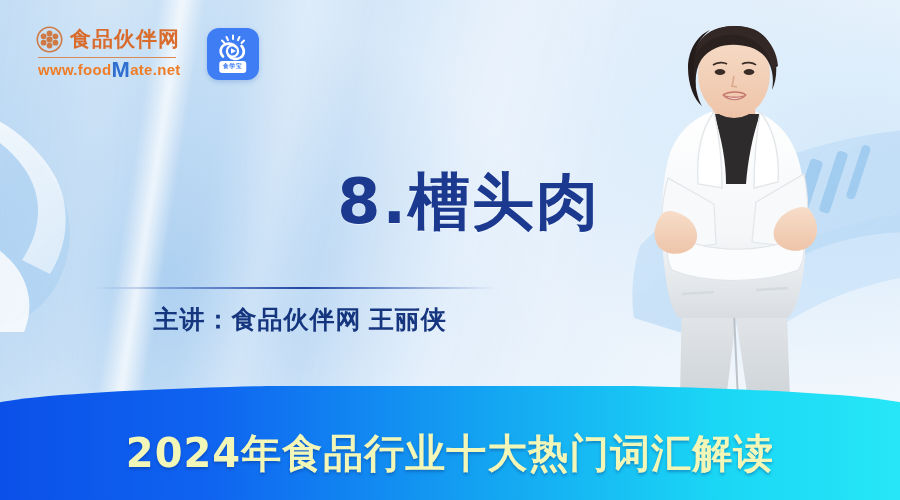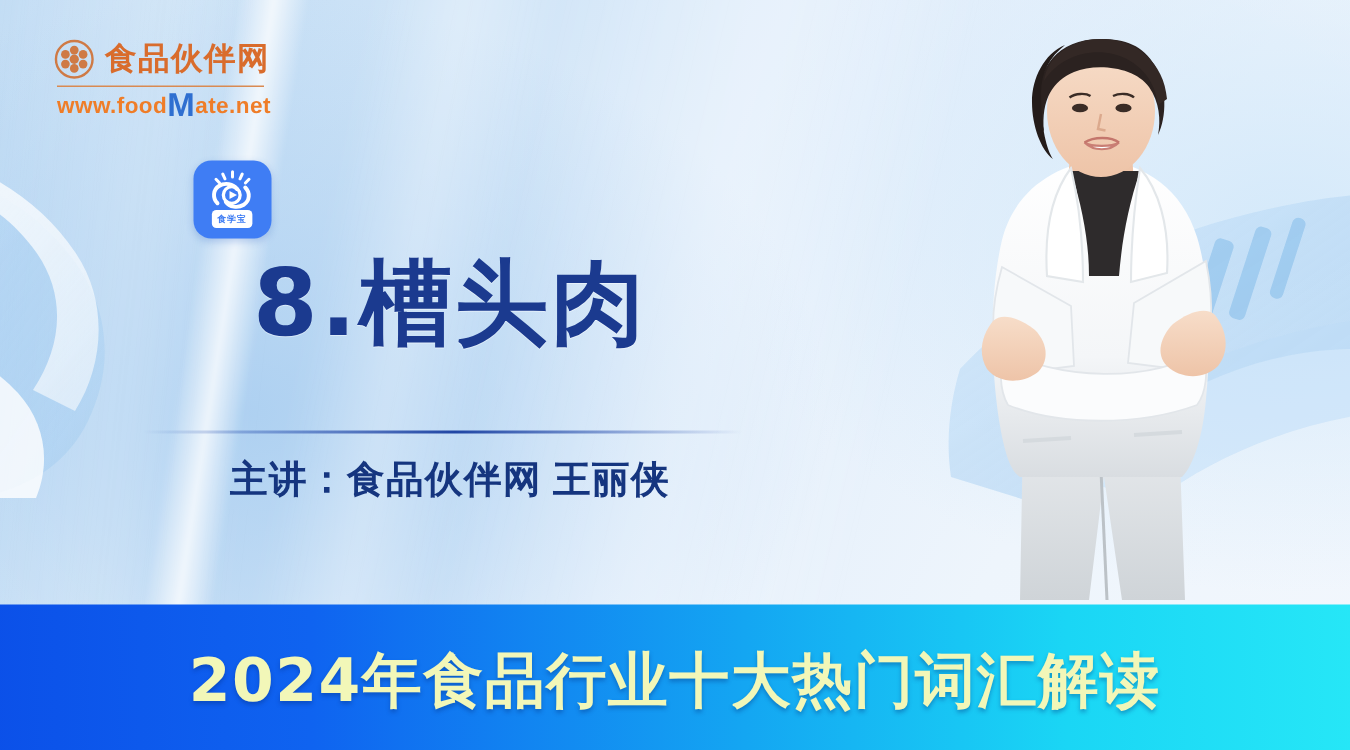--- a/index.html
+++ b/index.html
@@ -32,21 +32,21 @@
     transform:rotate(13deg);filter:blur(14px);}
   .vign{position:absolute;inset:0;pointer-events:none;
     background:radial-gradient(ellipse 120% 120% at 55% 45%,rgba(255,255,255,0) 45%,rgba(255,255,255,.35) 100%);}
 
   
   .ribbon{position:absolute;pointer-events:none;}
   .ribbon.left{left:-74px;top:96px;width:210px;height:236px;opacity:.95;}
   .ribbon.right{left:600px;top:96px;width:330px;height:250px;opacity:.95;}
 
   
-  .logos{position:absolute;left:36px;top:26px;display:flex;align-items:flex-end;gap:26px;flex-direction:column;}
+  .logos{position:absolute;left:36px;top:26px;display:flex;align-items:center;gap:26px;}
   .fm-logo{display:flex;flex-direction:column;align-items:flex-start;}
   .fm-row{display:flex;align-items:center;gap:7px;}
   .fm-mark{width:27px;height:27px;flex:0 0 auto;}
   .fm-cn{font-size:21px;font-weight:700;color:#d96c2c;letter-spacing:1px;
          font-family:"DejaVu Sans","Liberation Sans",sans-serif;line-height:1;}
   .fm-rule{width:138px;height:1px;background:#d98a52;margin:4px 0 1px 2px;}
   .fm-url{font-size:15px;font-weight:700;color:#ef7d28;letter-spacing:.3px;line-height:1;
           margin-left:2px;font-family:"Liberation Sans",sans-serif;}
   .fm-url .bigm{font-size:22px;color:#2f6fd0;font-weight:700;vertical-align:-2px;}
 
@@ -55,32 +55,32 @@
   .app-icon svg{position:absolute;left:9px;top:6px;}
   .app-badge{position:absolute;left:50%;transform:translateX(-50%);bottom:7px;
     background:#fff;color:#3f7df4;font-size:6px;font-weight:700;letter-spacing:.5px;
     padding:1.5px 4px;border-radius:3px;white-space:nowrap;
     font-family:"DejaVu Sans","Liberation Sans",sans-serif;}
 
   
   .person{position:absolute;left:610px;top:18px;width:250px;height:382px;}
 
   
-  .title{position:absolute;left:0;top:168px;width:600px;text-align:center;
+  .title{position:absolute;left:0;top:168px;width:600px;text-align:right;
     font-size:62px;font-weight:700;color:#1b3a8f;letter-spacing:2px;line-height:1.1;
     font-family:"DejaVu Sans","Liberation Sans",sans-serif;
     text-shadow:0 1px 0 rgba(255,255,255,.45);}
   .divider{position:absolute;left:95px;top:287px;width:400px;height:2px;
     background:linear-gradient(90deg,rgba(30,70,170,0) 0%,rgba(30,70,170,.55) 28%,rgba(24,62,160,.95) 52%,rgba(30,70,170,.45) 78%,rgba(30,70,170,0) 100%);}
   .subtitle{position:absolute;left:0;top:303px;width:600px;text-align:center;
     font-size:25px;font-weight:700;color:#15357f;letter-spacing:1px;
     font-family:Liberation Serif, serif;}
 
   
-  .banner{position:absolute;left:0;bottom:0;width:900px;height:97px;overflow:hidden;}
+  .banner{position:absolute;left:0;bottom:0;width:900px;height:114px;overflow:hidden;}
   .banner-bg{position:absolute;left:-2%;bottom:-16px;width:104%;height:132px;
     border-radius:52% 52% 0 0 / 26px 26px 0 0;
     background:linear-gradient(90deg,#0b4fe8 0%,#0f63f0 24%,#14a6f2 55%,#1ad6f5 78%,#27e8f7 100%);}
   .banner-text{position:absolute;left:0;right:0;bottom:19px;text-align:center;
     font-size:40px;font-weight:700;letter-spacing:1px;color:#f2f7b8;
     font-family:"DejaVu Sans","Liberation Sans",sans-serif;
     text-shadow:0 2px 3px rgba(0,40,120,.35);white-space:nowrap;}
 </style>
 </head>
 <body>

